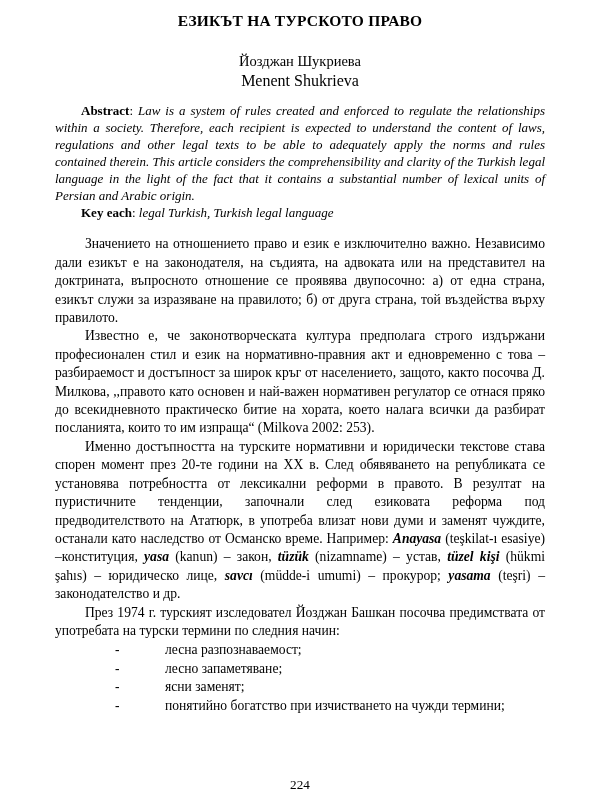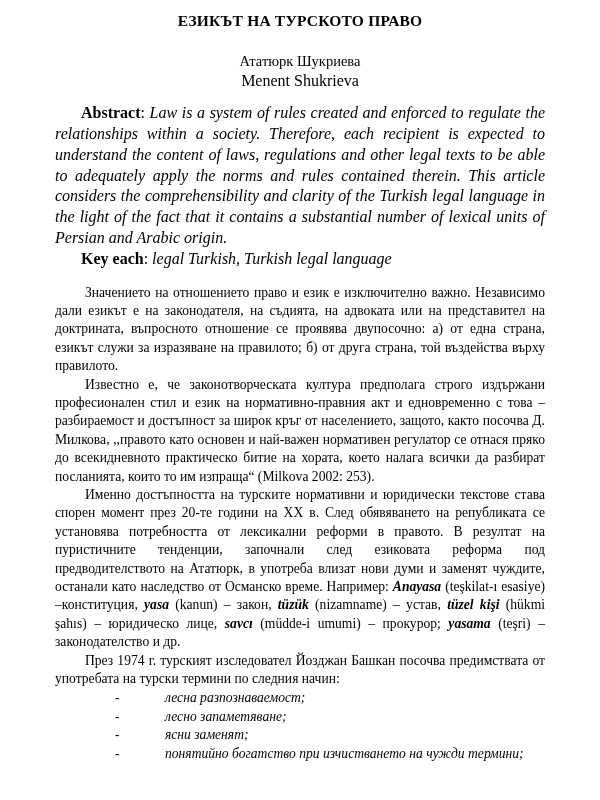--- a/index.html
+++ b/index.html
@@ -43,21 +43,21 @@
     letter-spacing: 0.1px;
   }
   .author-en {
     text-align: center;
     font-size: 16px;
     margin: 1px 0 0 0;
     line-height: 1.2;
   }
   .abstract-block {
     margin: 13px 0 0 0;
-    font-size: 16px;
+    font-size: 13px;
     line-height: 1.30;
     text-align: justify;
     font-style: italic;
   }
   .abstract-block p {
     margin: 0;
     text-indent: 26px;
   }
   .abstract-block .lead {
     font-weight: bold;
@@ -94,39 +94,38 @@
     align-items: flex-start;
   }
   .list-dash {
     width: 24px;
     flex: 0 0 auto;
     margin-left: 60px;
   }
   .list-label {
     flex: 1 1 auto;
     margin-left: 26px;
-    font-style: italic;
   }
   .page-number {
     position: absolute;
     left: 0;
     right: 0;
     bottom: 7px;
     text-align: center;
     font-size: 13.2px;
   }
 </style>
 </head>
 <body>
 
 <div class="page">
 
   <h1 class="doc-title">ЕЗИКЪТ НА ТУРСКОТО ПРАВО</h1>
 
-  <div class="author-bg">Ататюрк Шукриева</div>
+  <div class="author-bg">Йозджан Шукриева</div>
 
 
   <div class="author-en">Menent Shukrieva</div>
 
   <div class="abstract-block">
     <p><span class="lead">Abstract</span><span class="colon">:</span> <span>Law is a system of rules created and enforced to regulate the relationships within a society.  Therefore, each recipient is expected to understand the content of laws, regulations and other legal texts to be able to adequately apply the norms and rules contained therein. This article considers the comprehensibility and clarity of the Turkish legal language in the light of the fact that it contains a substantial number of lexical units of Persian and Arabic origin.</span></p>
     <p class="keywords"><span class="lead">Key each</span><span class="colon">:</span> <span>legal Turkish, Turkish legal language</span></p>
   </div>
 
   <div class="body-text">
@@ -153,14 +152,15 @@
     <div class="list-item">
       <span class="list-dash">-</span>
       <span class="list-label">ясни заменят;</span>
     </div>
     <div class="list-item">
       <span class="list-dash">-</span>
       <span class="list-label">понятийно богатство при изчистването на чужди термини;</span>
     </div>
   </div>
 
+  <div class="page-number">224</div>
 
 </div>
 
 </body></html>

